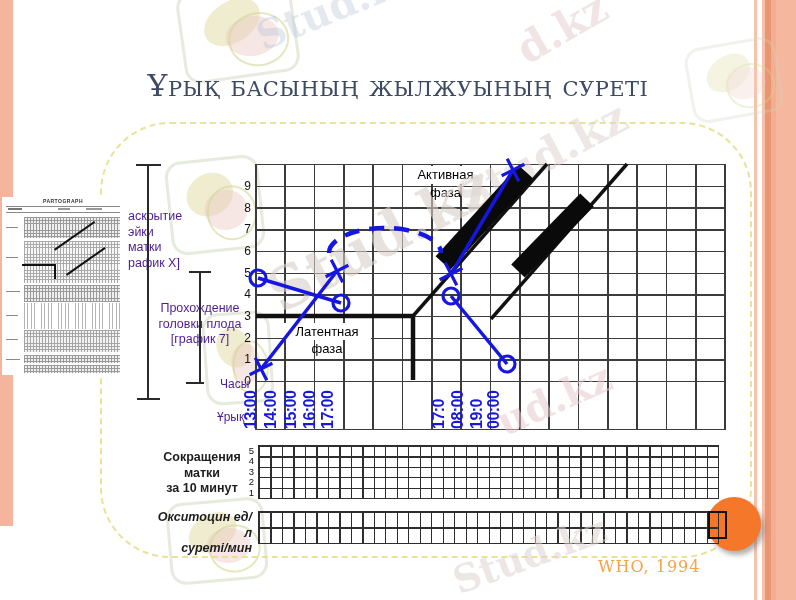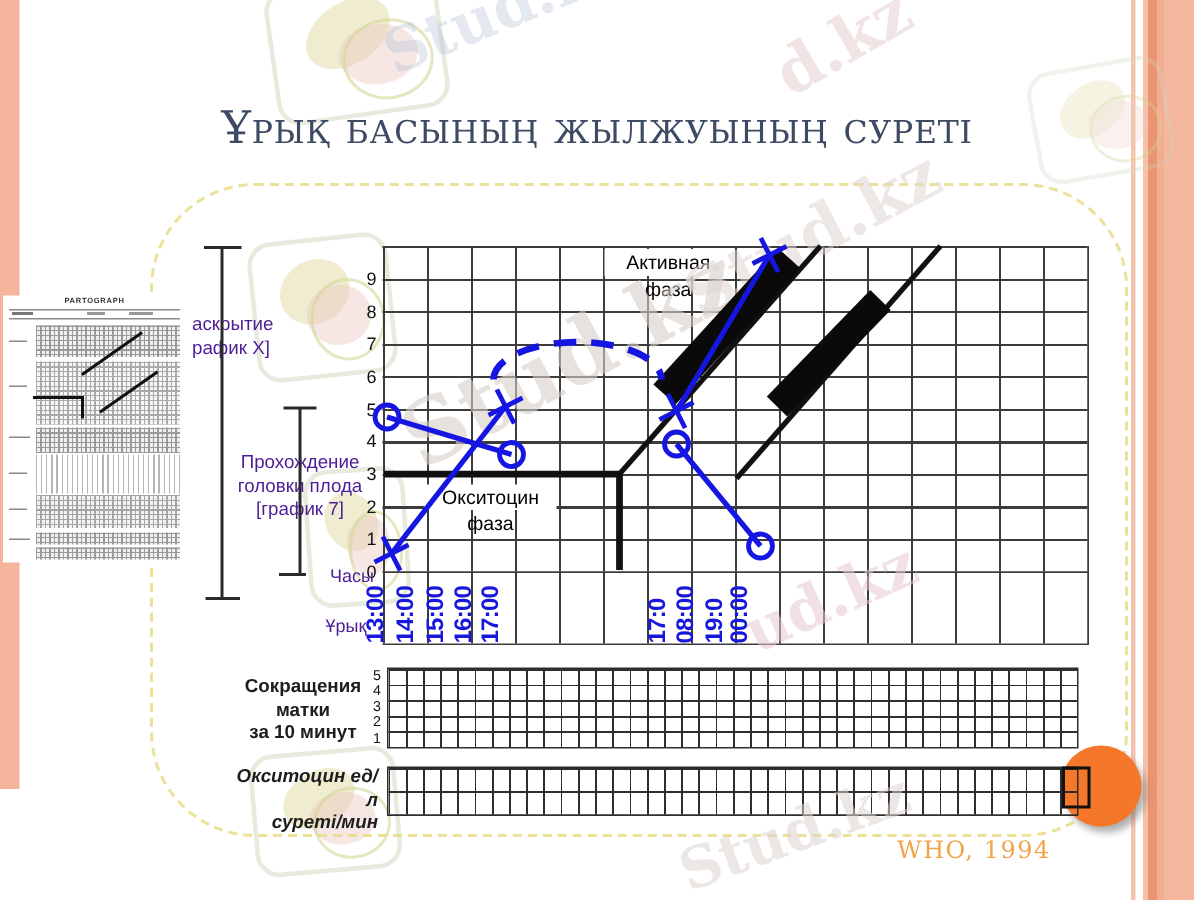--- a/index.html
+++ b/index.html
@@ -165,35 +165,36 @@
   <div class="t-line" style="left:4px;top:162px;width:14px;height:1.4px;"></div>
 </div>
 
 <div class="abs grid-main"></div>
 <div class="abs grid-time"></div>
 <div class="abs grid-contr"></div>
 <div class="abs grid-oxy"></div>
 <div class="abs oxy-mark"></div>
 
 <div class="abs phase" style="left:403px;top:166px;width:85px;height:18px;line-height:18px;text-align:center;">Активная фаза</div>
-<div class="abs phase" style="left:283px;top:323px;width:88px;height:17px;line-height:17px;">Окситоцин фаза</div>
+<div class="abs phase" style="left:283px;top:323px;width:88px;height:17px;line-height:17px;">Латентная фаза</div>
 
 <div class="abs ylab" style="left:237px;top:179px;">9</div>
 <div class="abs ylab" style="left:237px;top:201px;">8</div>
 <div class="abs ylab" style="left:237px;top:222px;">7</div>
 <div class="abs ylab" style="left:237px;top:244px;">6</div>
 <div class="abs ylab" style="left:237px;top:266px;">5</div>
 <div class="abs ylab" style="left:237px;top:287px;">4</div>
 <div class="abs ylab" style="left:237px;top:309px;">3</div>
 <div class="abs ylab" style="left:237px;top:331px;">2</div>
 <div class="abs ylab" style="left:237px;top:352px;">1</div>
 <div class="abs ylab" style="left:237px;top:374px;">0</div>
 
 <div class="abs side-label" style="left:128px;top:209px;width:62px;">
   <div>аскрытие</div>
+  <div>эйки матки</div>
   <div>рафик X]</div>
 </div>
 <div class="abs side-label" style="left:156px;top:301px;width:88px;text-align:center;">
   <div>Прохождение</div>
   <div>головки плода</div>
   <div>[график 7]</div>
 </div>
 <div class="abs small-cap" style="left:220px;top:377px;">Часы</div>
 <div class="abs small-cap" style="left:217px;top:410px;">Ұрық</div>
 

